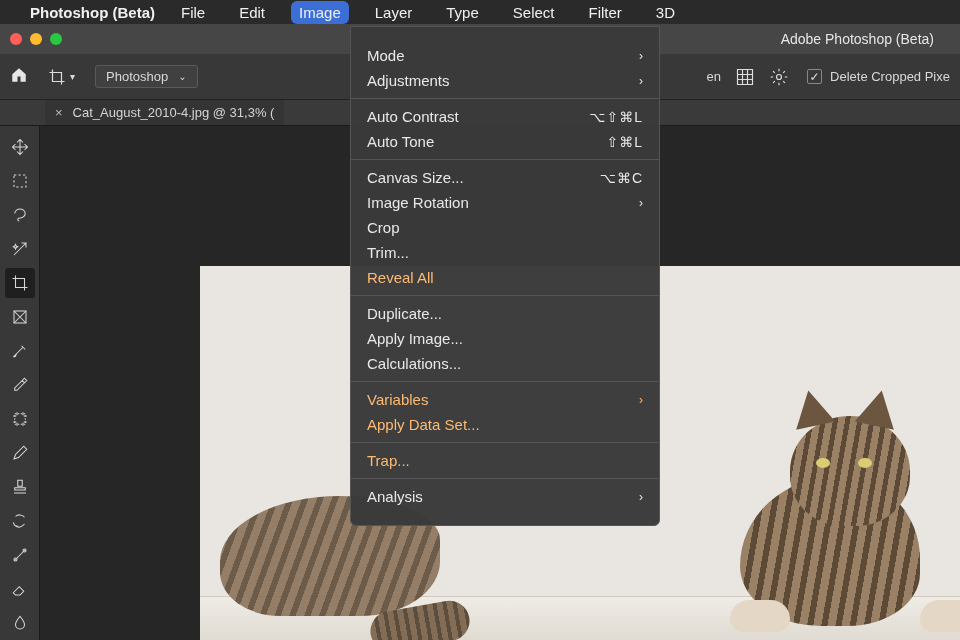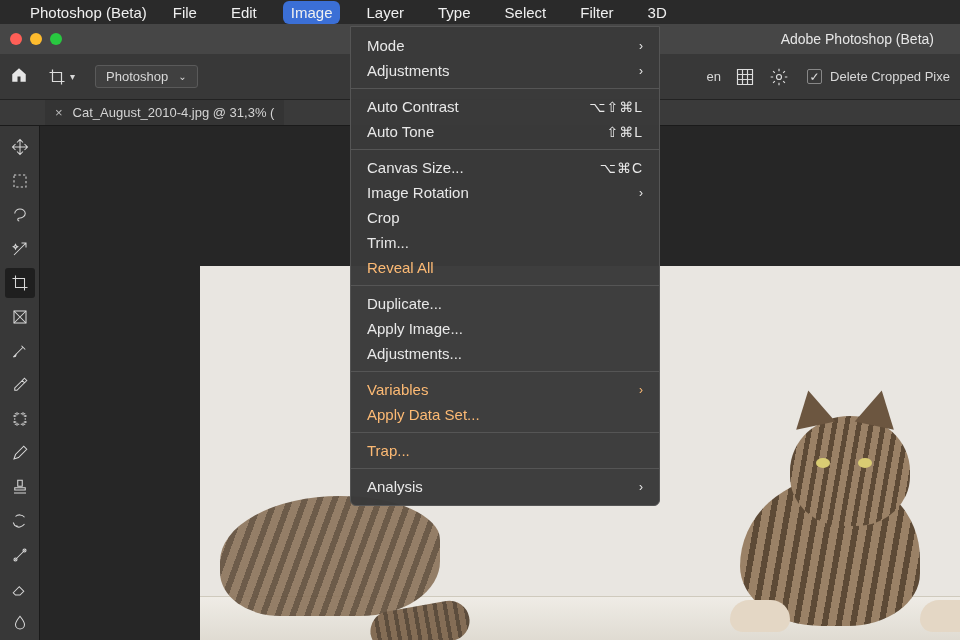--- a/index.html
+++ b/index.html
@@ -3,21 +3,21 @@
   <meta charset="utf-8">
   <style>
     * { box-sizing: border-box; margin: 0; padding: 0; font-family: -apple-system, "Helvetica Neue", Arial, sans-serif; }
     body { width: 960px; height: 640px; background: #1f1f1f; overflow: hidden; position: relative; }
 
     .mac-menubar {
       height: 24px; background: #2a2a2a; display: flex; align-items: center;
       padding: 0 12px; gap: 18px; color: #f0f0f0; font-size: 15px;
     }
     .apple-logo { font-size: 15px; }
-    .mac-menubar .app-name { font-weight: 400; }
+    .mac-menubar .app-name { font-weight: 700; }
     .mac-menubar .menu-item { padding: 3px 8px; cursor: default; }
     .mac-menubar .menu-item.open { background: #3b6fd6; border-radius: 6px; }
 
     .window-title-bar {
       height: 30px; background: #464646; display: flex; align-items: center;
       padding: 0 10px; position: relative; color: #e6e6e6; font-size: 14px;
     }
     .traffic-lights { display: flex; gap: 8px; }
     .tl { width: 12px; height: 12px; border-radius: 50%; }
     .tl.red { background: #ff5f57; }
@@ -99,21 +99,21 @@
     .cat-right .eye.l { bottom: 158px; right: 120px; }
     .cat-right .eye.r { bottom: 158px; right: 78px; }
     .cat-right .paw { position: absolute; bottom: -6px; width: 60px; height: 32px;
       background: #e4d7c5; border-radius: 30px 30px 20px 20px; }
     .cat-right .paw.l { right: 160px; }
     .cat-right .paw.r { right: -30px; }
 
     .dropdown-menu {
       position: absolute; left: 350px; top: 26px; width: 310px;
       background: rgba(58,58,58,0.98); border: 1px solid #555; border-radius: 0 0 6px 6px;
-      padding: 6px 0; color: #e8e8e8; font-size: 15px; z-index: 50;
+      padding: 16px 0; color: #e8e8e8; font-size: 15px; z-index: 50;
     }
     .dd-row { display: flex; align-items: center; padding: 4px 16px; cursor: default; }
     .dd-row.highlight { background: #2f6fe0; color: #fff; }
     .dd-row.disabled { color: #fdba74; }
     .dd-label { flex: 1; }
     .dd-shortcut { font-size: 14px; letter-spacing: 1px; }
     .dd-chevron { font-size: 12px; margin-left: 6px; }
     .dd-sep { height: 1px; background: #555; margin: 5px 0; }
   </style>
 </head>
@@ -326,21 +326,21 @@
       <span class="dd-label">Reveal All</span>
     </div>
     <div class="dd-sep"></div>
     <div class="dd-row">
       <span class="dd-label">Duplicate...</span>
     </div>
     <div class="dd-row">
       <span class="dd-label">Apply Image...</span>
     </div>
     <div class="dd-row">
-      <span class="dd-label">Adjustments...</span>
+      <span class="dd-label">Calculations...</span>
     </div>
     <div class="dd-sep"></div>
     <div class="dd-row disabled">
       <span class="dd-label">Variables</span>
       <span class="dd-chevron">›</span>
     </div>
     <div class="dd-row disabled">
       <span class="dd-label">Apply Data Set...</span>
     </div>
     <div class="dd-sep"></div>

